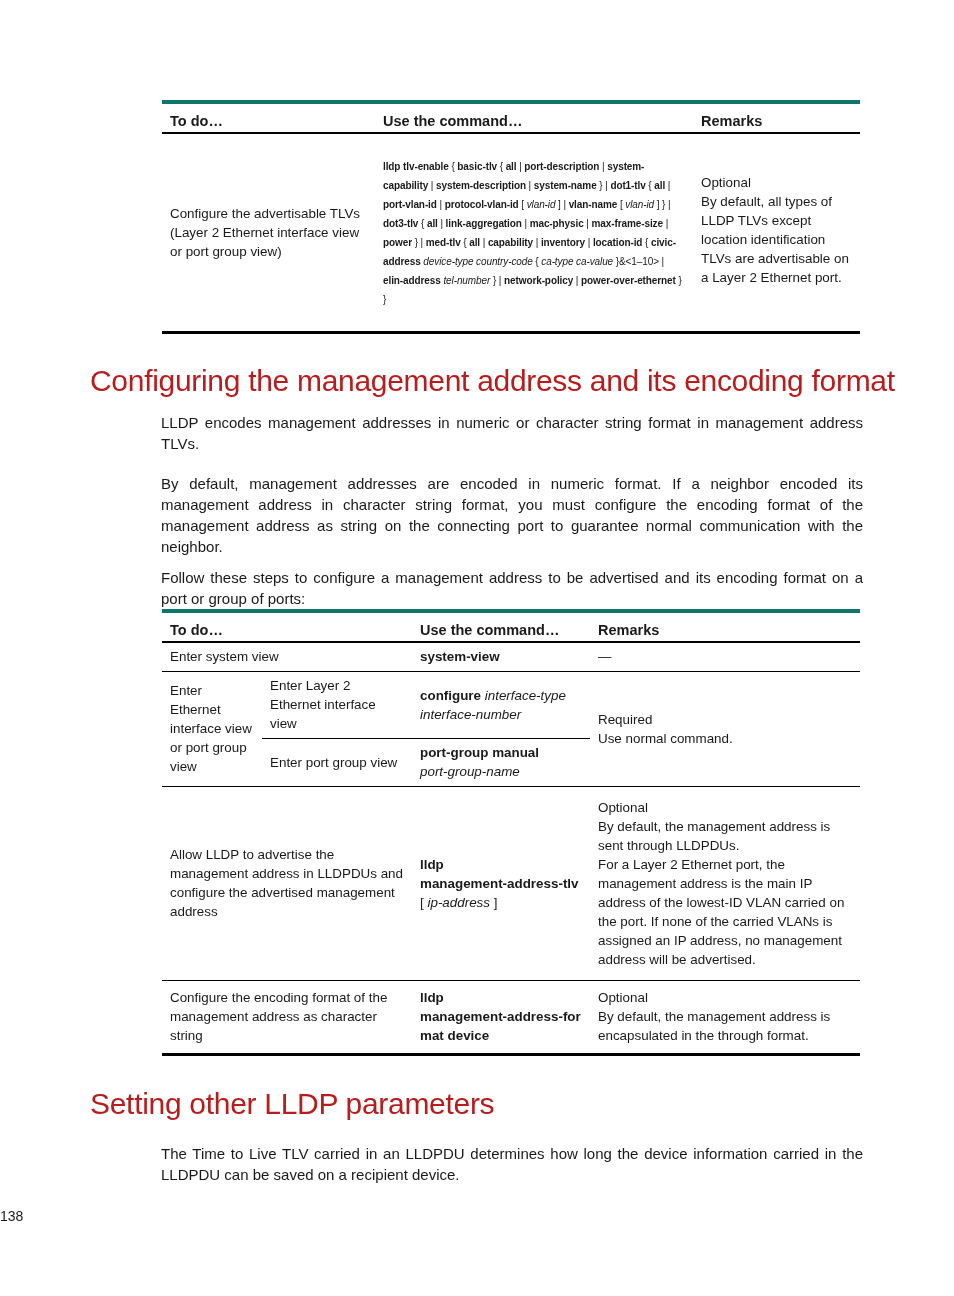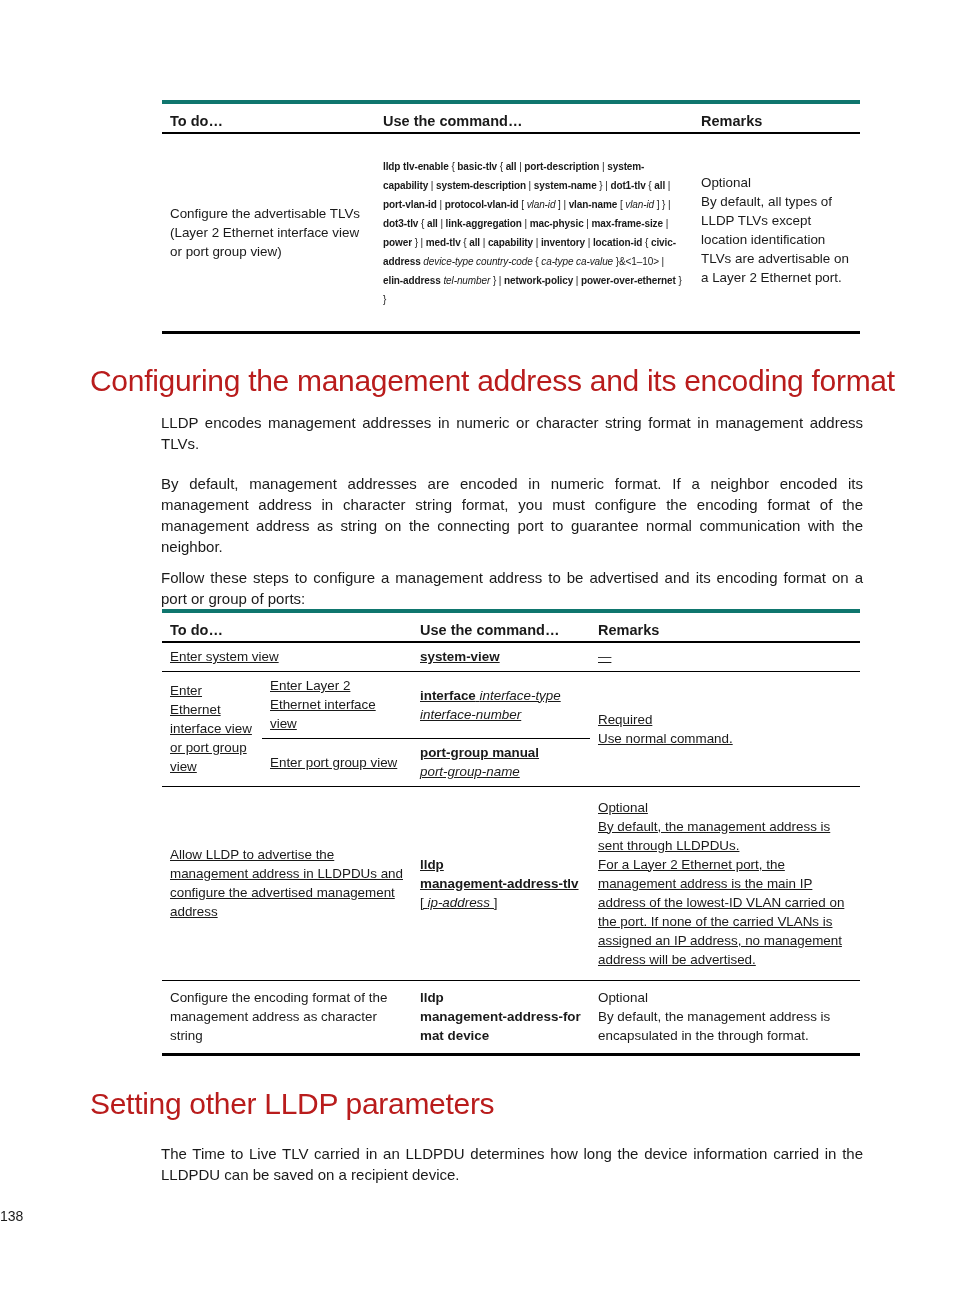--- a/index.html
+++ b/index.html
@@ -9,21 +9,21 @@
     color: #1a1a1a;
   }
   b, .b { font-weight: bold; }
   i, .i { font-style: italic; }
 
   
   .tbl { position: absolute; left: 162px; width: 698px; border-collapse: collapse; font-size: 13.4px; line-height: 19px; }
   .tbl th { text-align: left; font-weight: bold; font-size: 14.5px; padding: 7px 8px 1px 8px; border-top: 4px solid #0f766e; border-bottom: 2px solid #000; vertical-align: bottom; }
   .tbl td { padding: 4px 8px; vertical-align: middle; }
   .tbl tr.last td { border-bottom: 3px solid #000; }
-  .tbl td.rowline { border-bottom: 1px solid #000; text-decoration: underline; }
+  .tbl td.rowline { border-bottom: 1px solid #000; }
   .tbl p { margin: 0; }
   .tbl p + p { }
   .cmd { font-size: 10px; letter-spacing: -0.1px; }
 
   h1 {
     position: absolute; margin: 0; font-weight: normal;
     color: #b91c1c; font-size: 30px; letter-spacing: -0.3px;
     font-family: "Liberation Sans", "DejaVu Sans", sans-serif;
   }
   .para {
@@ -83,21 +83,21 @@
   <tbody>
     <tr style="height:29px;">
       <td colspan="2" class="rowline">Enter system view</td>
       <td class="rowline b">system-view</td>
       <td class="rowline">—</td>
     </tr>
     <tr style="height:67px;">
       <td rowspan="2" class="rowline">Enter Ethernet interface view or port group view</td>
       <td class="rowline">Enter Layer 2 Ethernet interface view</td>
       <td class="rowline">
-        <span class="b">interface</span>
+        <span class="b">configure</span>
         <span class="i">interface-type interface-number</span>
       </td>
       <td rowspan="2" class="rowline">
         <p>Required</p>
         <p>Use normal command.</p>
       </td>
     </tr>
     <tr style="height:48px;">
       <td class="rowline">Enter port group view</td>
       <td class="rowline">

